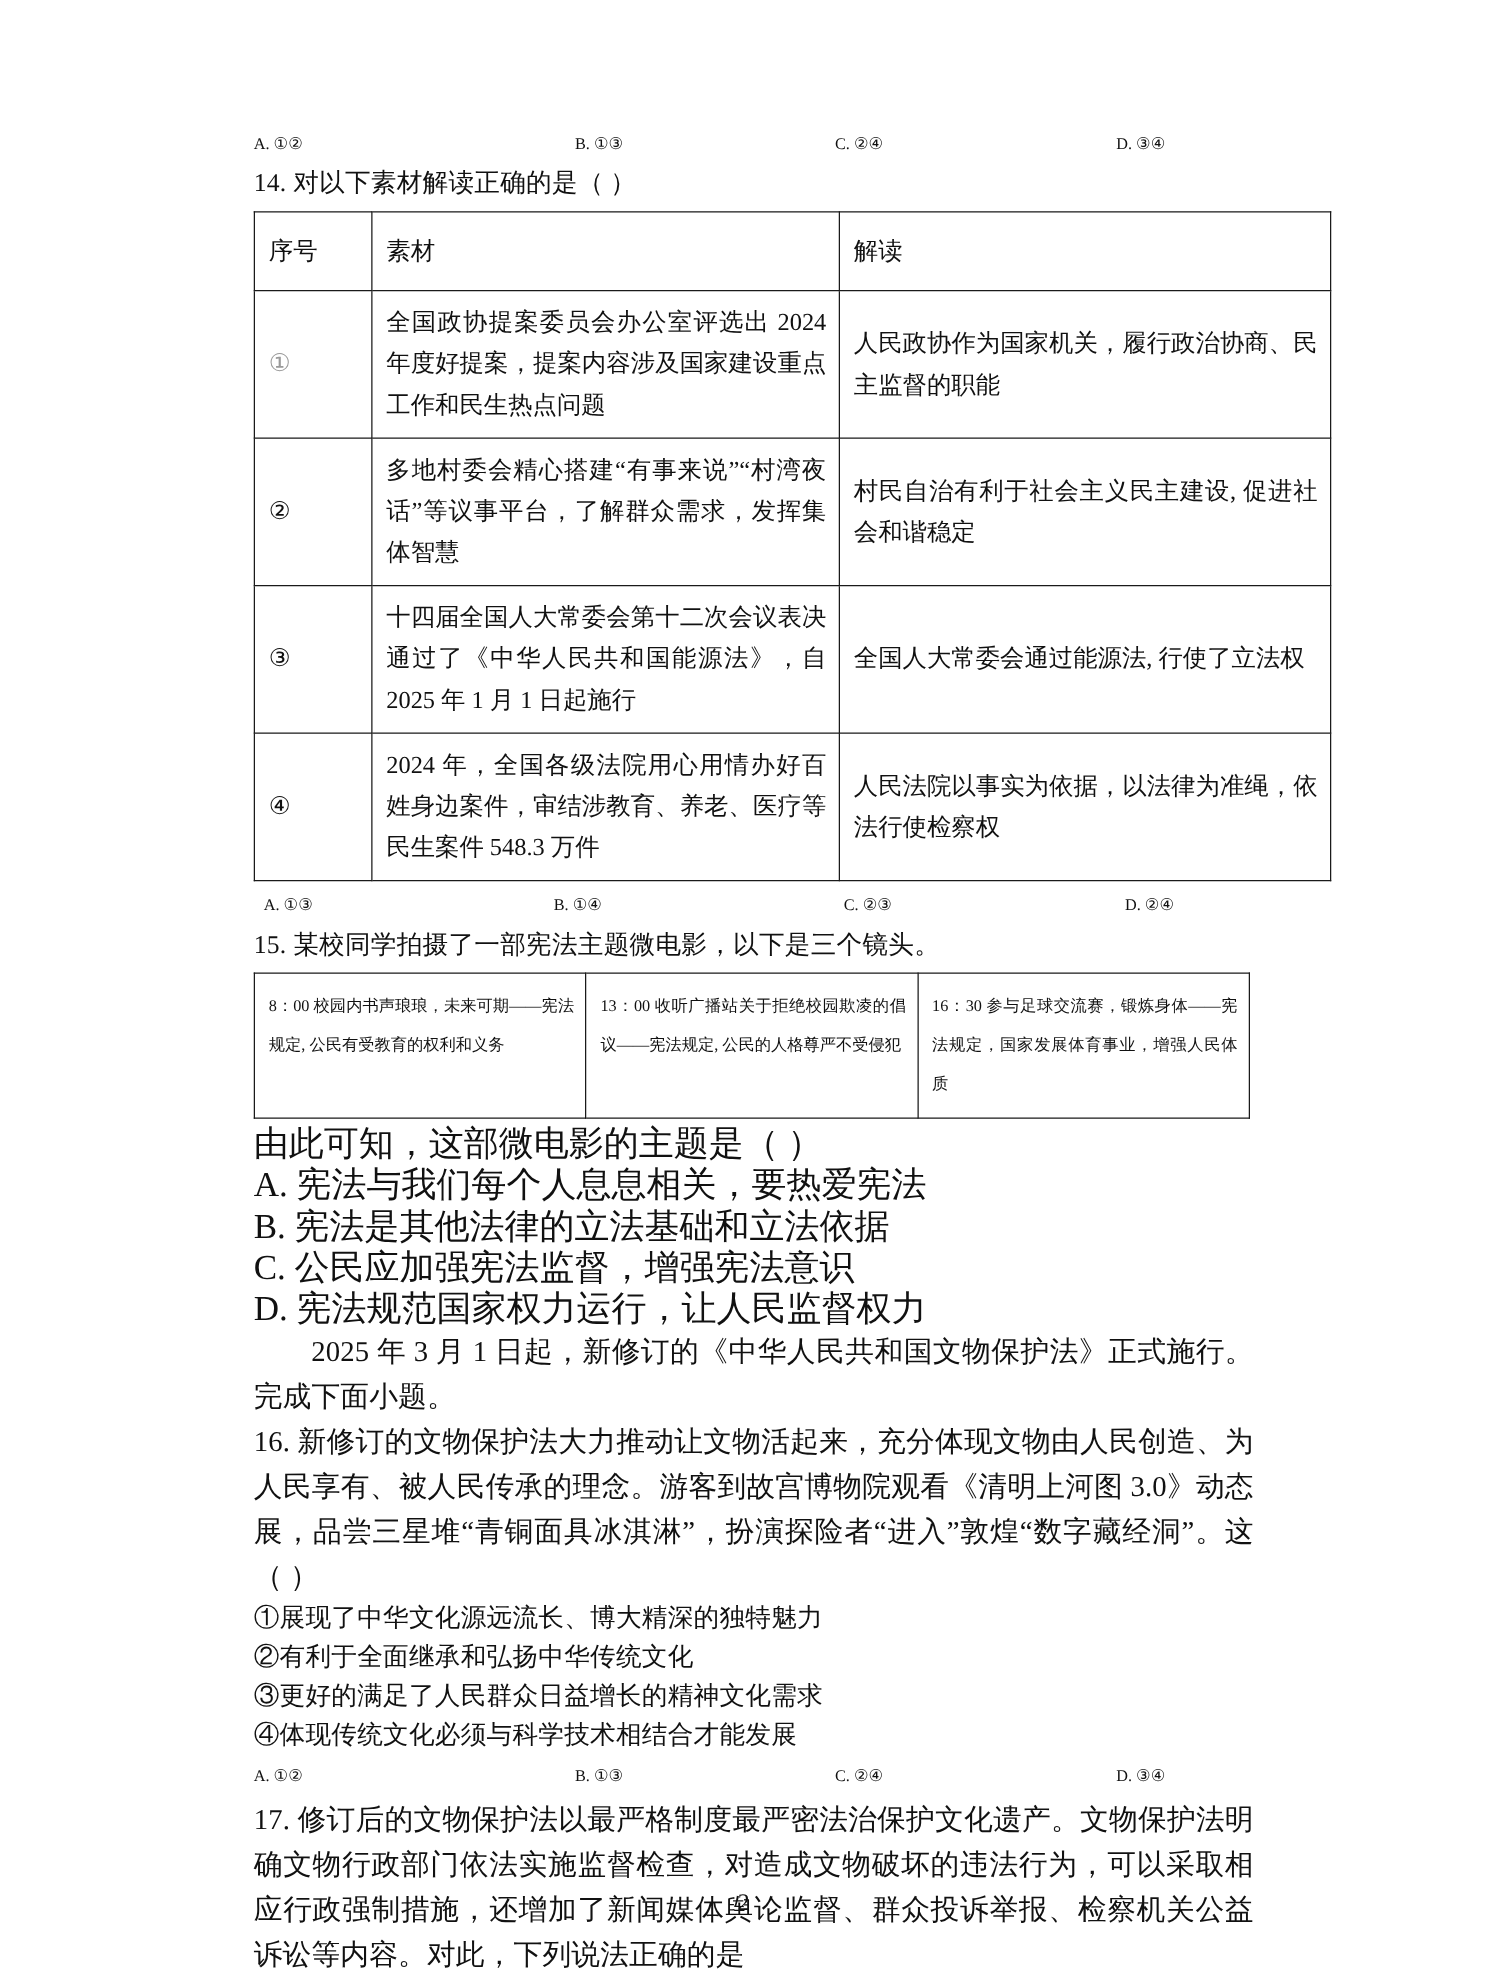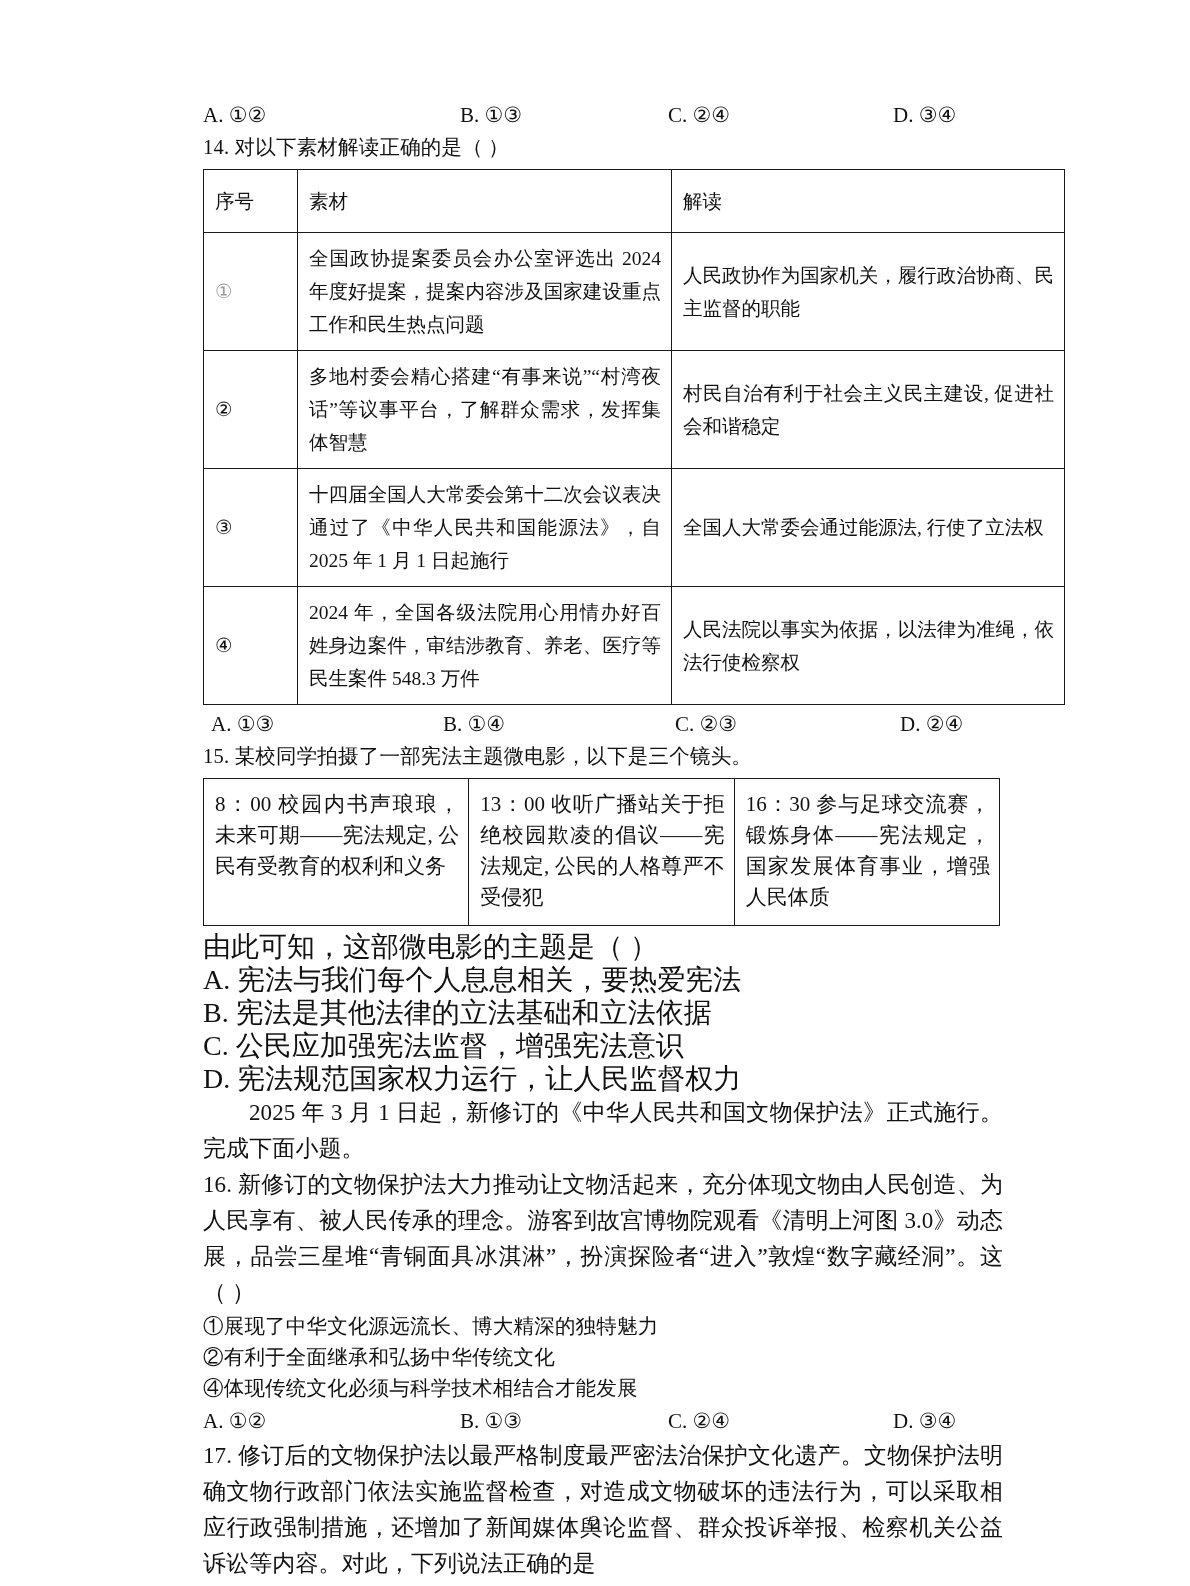--- a/index.html
+++ b/index.html
@@ -39,21 +39,21 @@
     text-align: justify;
     text-justify: inter-ideograph;
   }
   .para-indent {
     text-indent: 2em;
   }
   
   .opt-row {
     position: relative;
     height: 34px;
-    font-size: 21px;
+    font-size: 13px;
     line-height: 34px;
   }
   .opt-row > span {
     position: absolute;
     top: 0;
     white-space: nowrap;
   }
   .opt-a { left: 0px; }
   .opt-b { left: 257px; }
   .opt-c { left: 465px; }
@@ -97,21 +97,21 @@
   
   table.shots {
     border-collapse: collapse;
     width: 797px;
     table-layout: fixed;
     margin: 6px 0 4px 0;
   }
   table.shots td {
     border: 1.6px solid #1a1a1a;
     padding: 10px 9px 12px 11px;
-    font-size: 21px;
+    font-size: 13px;
     line-height: 31px;
     vertical-align: top;
     width: 33.333%;
     text-align: justify;
     text-justify: inter-ideograph;
   }
 
   .pagenum {
     position: absolute;
     left: 0;
@@ -190,20 +190,21 @@
     <div class="lettered">A. 宪法与我们每个人息息相关，要热爱宪法</div>
     <div class="lettered">B. 宪法是其他法律的立法基础和立法依据</div>
     <div class="lettered">C. 公民应加强宪法监督，增强宪法意识</div>
     <div class="lettered">D. 宪法规范国家权力运行，让人民监督权力</div>
 
     <div class="para para-indent">2025 年 3 月 1 日起，新修订的《中华人民共和国文物保护法》正式施行。完成下面小题。</div>
 
     <div class="para">16. 新修订的文物保护法大力推动让文物活起来，充分体现文物由人民创造、为人民享有、被人民传承的理念。游客到故宫博物院观看《清明上河图 3.0》动态展，品尝三星堆“青铜面具冰淇淋”，扮演探险者“进入”敦煌“数字藏经洞”。这（    ）</div>
     <div class="line">①展现了中华文化源远流长、博大精深的独特魅力</div>
     <div class="line">②有利于全面继承和弘扬中华传统文化</div>
+    <div class="line">③更好的满足了人民群众日益增长的精神文化需求</div>
     <div class="line">④体现传统文化必须与科学技术相结合才能发展</div>
 
     <div class="opt-row">
       <span class="opt-a">A. ①②</span>
       <span class="opt-b">B. ①③</span>
       <span class="opt-c">C. ②④</span>
       <span class="opt-d">D. ③④</span>
     </div>
 
     <div class="para">17. 修订后的文物保护法以最严格制度最严密法治保护文化遗产。文物保护法明确文物行政部门依法实施监督检查，对造成文物破坏的违法行为，可以采取相应行政强制措施，还增加了新闻媒体舆论监督、群众投诉举报、检察机关公益诉讼等内容。对此，下列说法正确的是</div>

